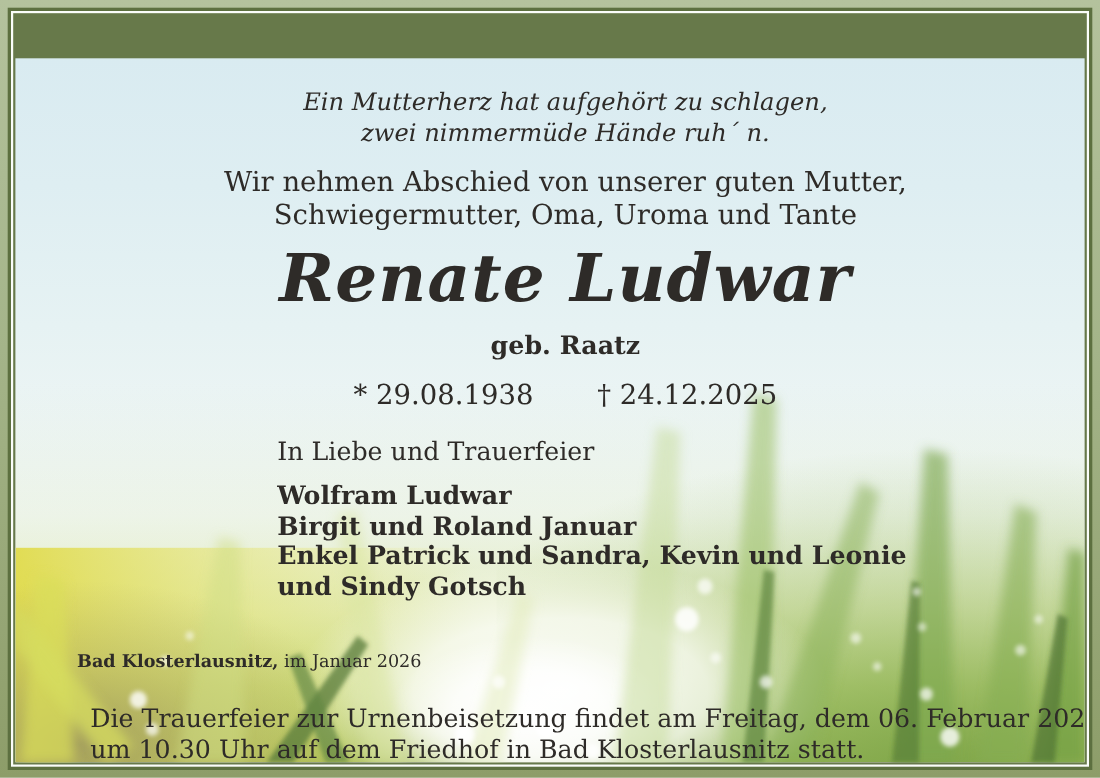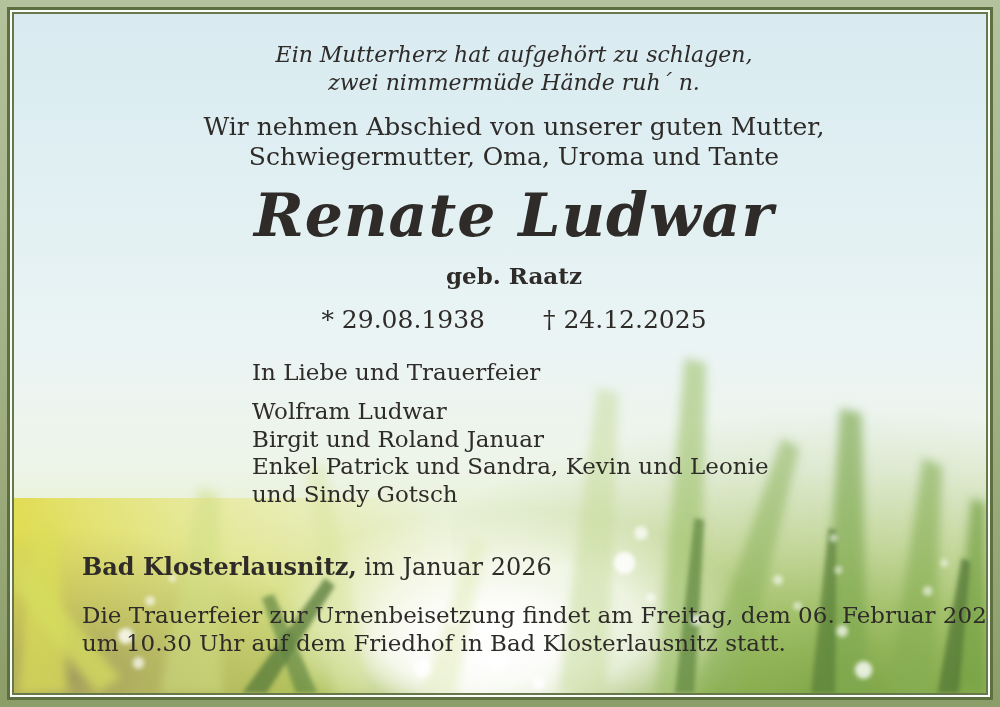--- a/index.html
+++ b/index.html
@@ -28,20 +28,21 @@
   .frame-dark-inner {
     position: absolute; inset: 12px;
     background: #67794a;
   }
   .content {
     position: absolute; inset: 14px;
     background: linear-gradient(180deg,
       #d9ebf1 0%, #deeef2 18%, #e6f2f3 38%,
       #eff6f5 58%, #f8fbf8 78%, #ffffff 100%);
     overflow: hidden;
+    margin-top: 39px;
   }
   .grass-svg {
     position: absolute;
     left: 0; bottom: 0;
     width: 100%; height: 345px;
     display: block;
   }
   .text-layer {
     position: absolute; inset: 0;
     z-index: 5;
@@ -82,28 +83,28 @@
   }
   .tribute-heading {
     position: absolute;
     left: 238px; top: 345px;
     font-size: 23px;
   }
   .mourners {
     position: absolute;
     left: 238px; top: 384px;
     font-size: 23px;
-    font-weight: normal;
+    font-weight: bold;
     line-height: 27.5px;
   }
   .mourners span { display: block; }
   .dateline {
     position: absolute;
-    left: 68px; top: 538px;
-    font-size: 24px;
+    left: 56px; top: 538px;
+    font-size: 16px;
   }
   .dateline .place { font-weight: bold; }
   .funeral-notice {
     position: absolute;
     left: 68px; top: 587px;
     width: 890px;
     font-size: 23px;
     line-height: 28px;
   }
   .funeral-notice span { display: block; white-space: nowrap; }

